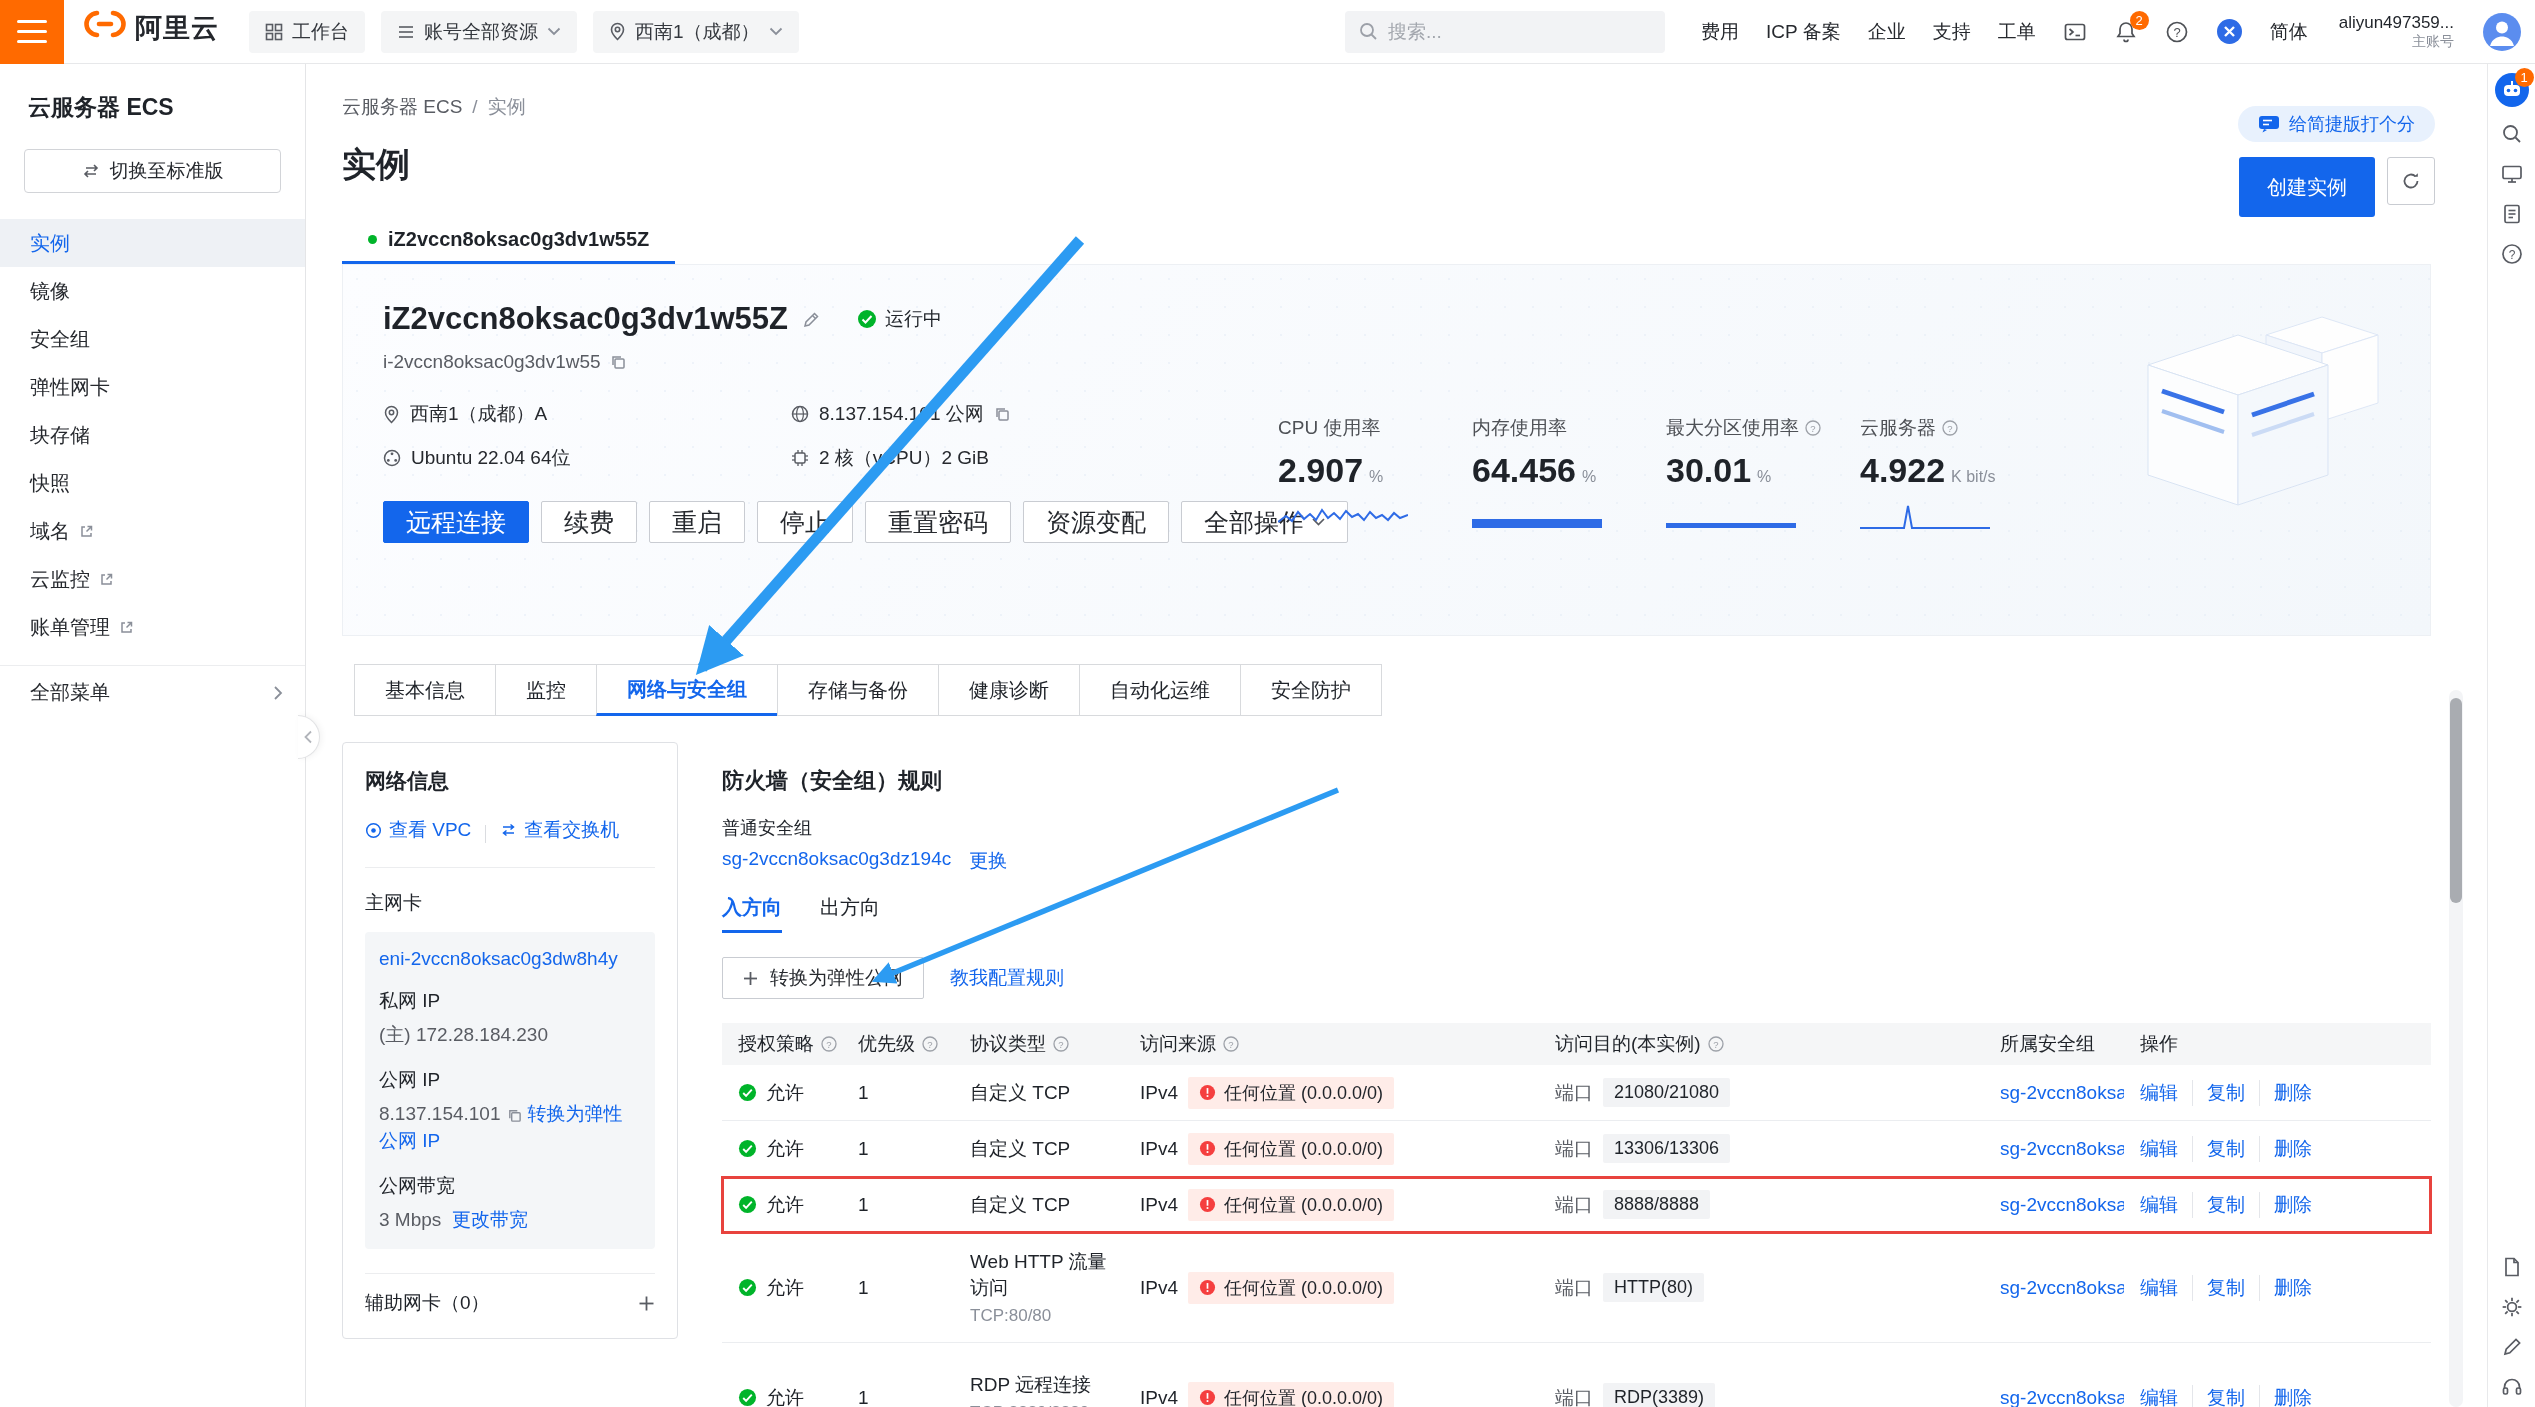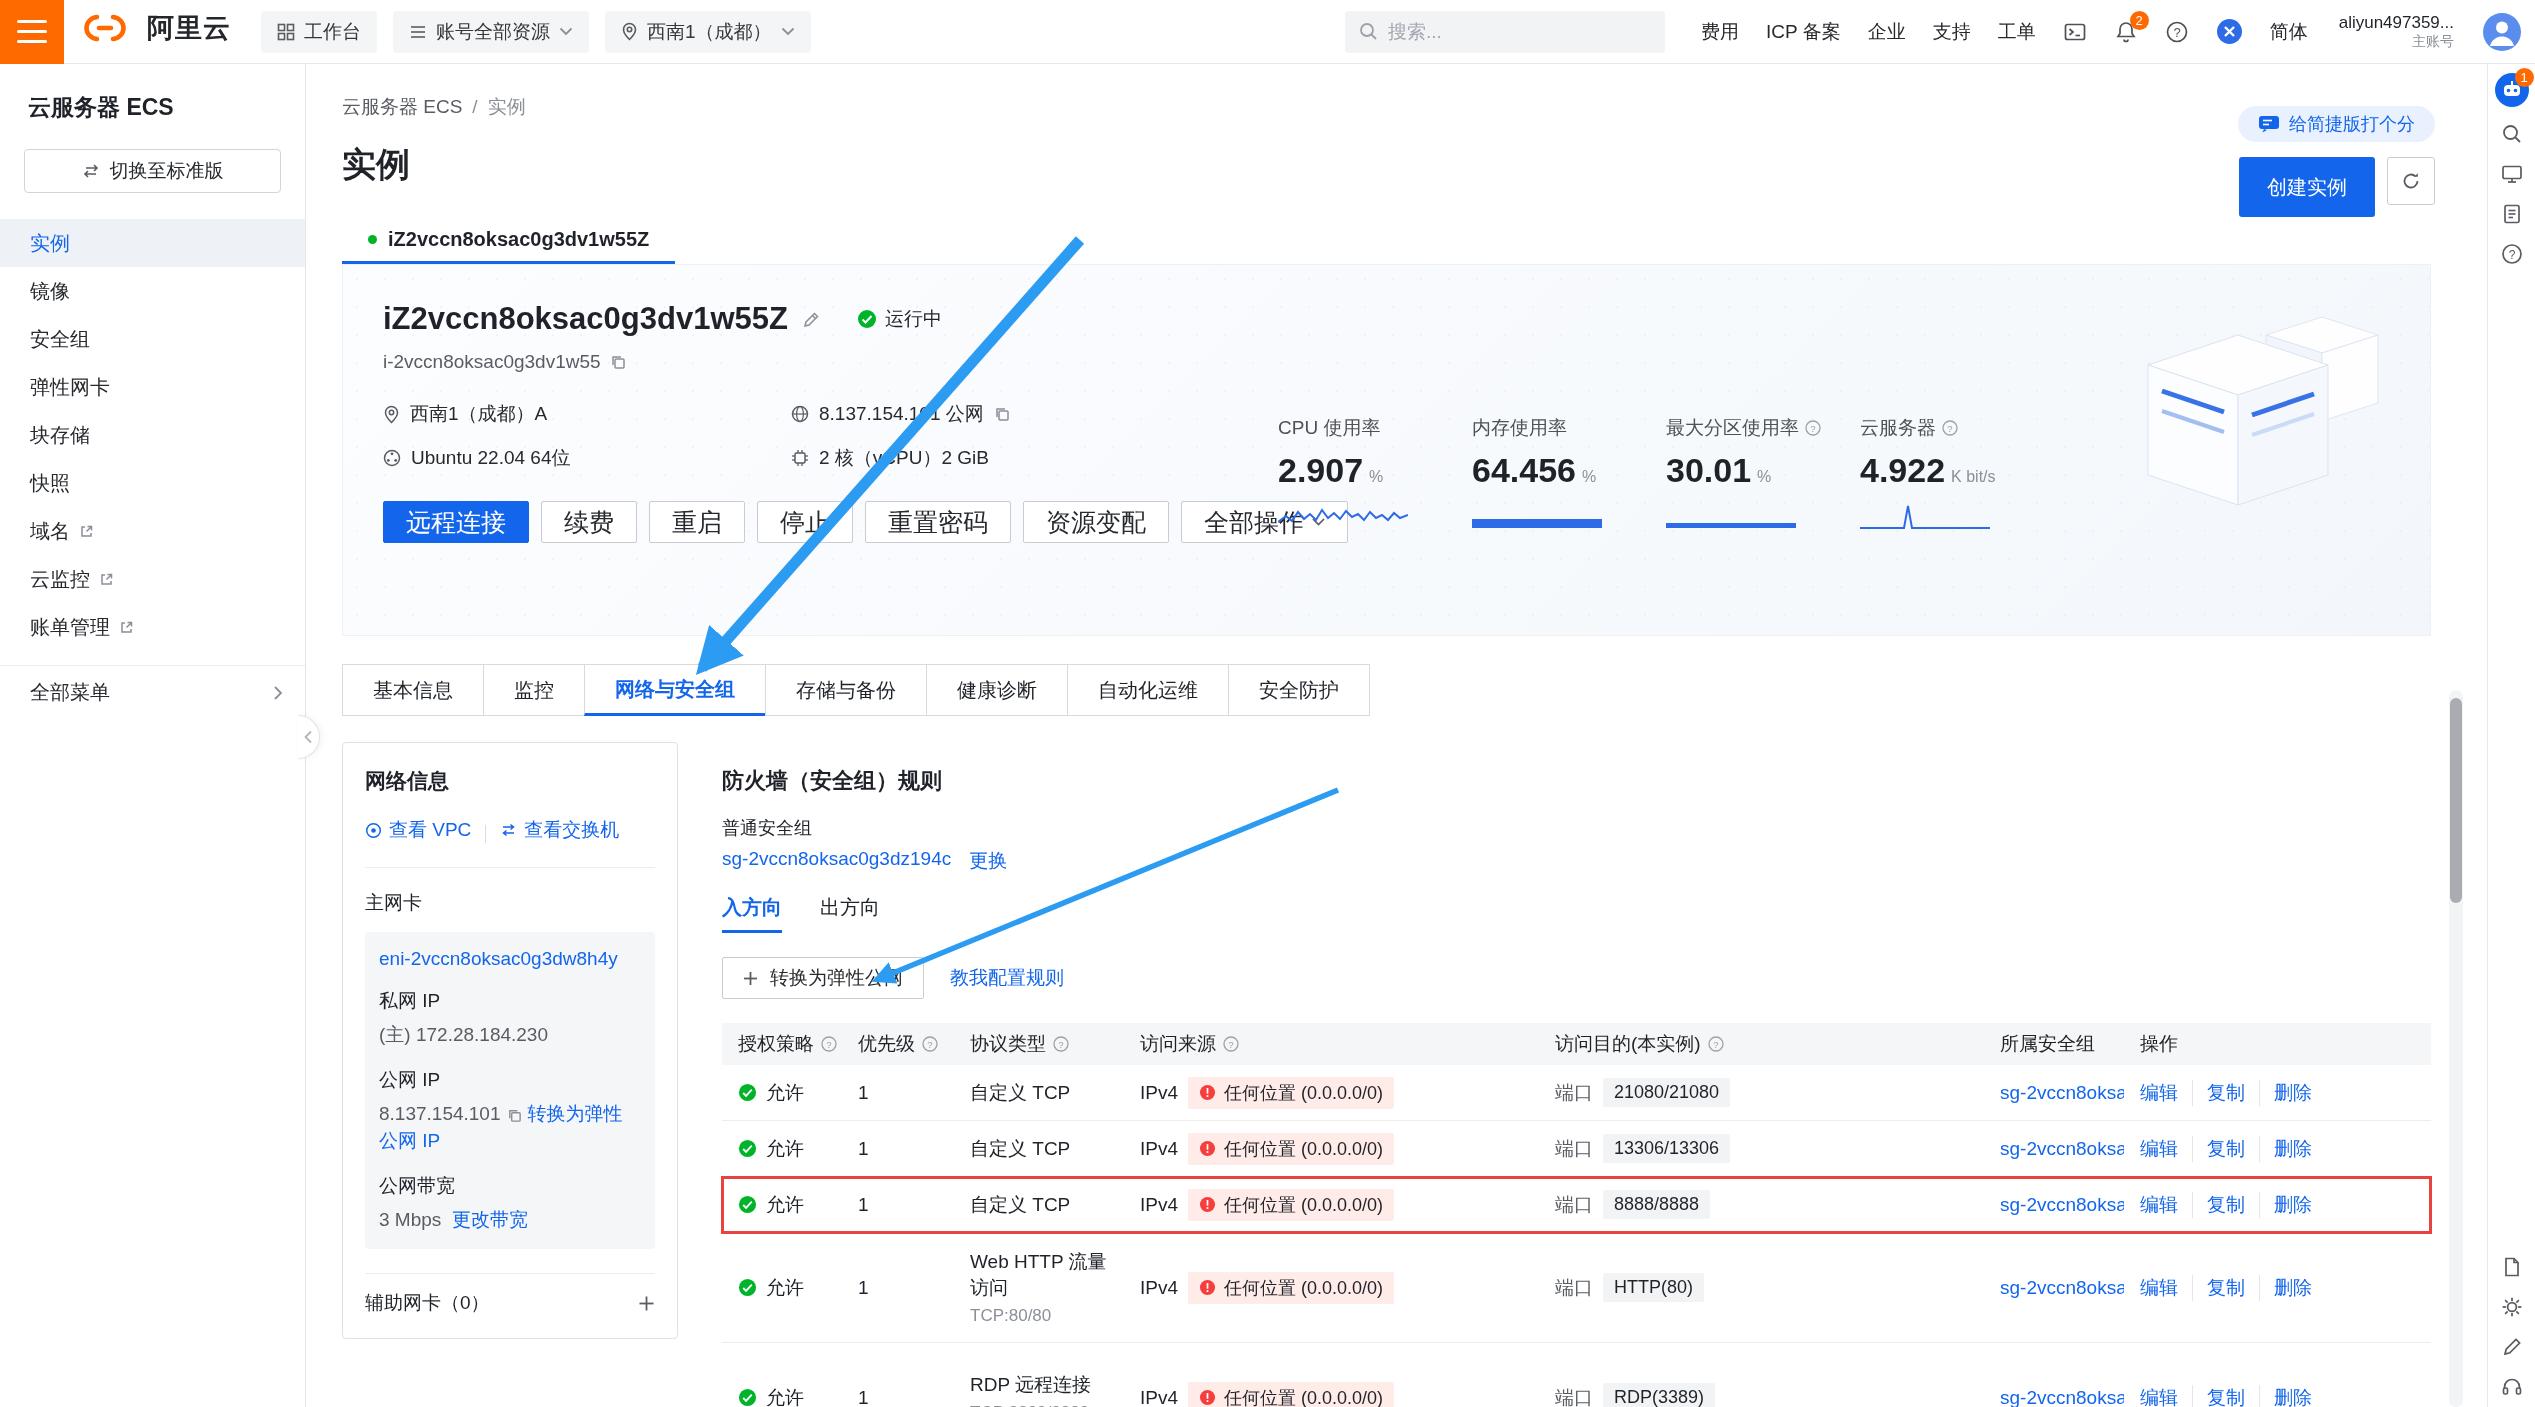--- a/index.html
+++ b/index.html
@@ -6,21 +6,21 @@
   html,body{width:2535px;height:1407px;overflow:hidden}
   body{font-family:"Liberation Sans","DejaVu Sans",sans-serif;color:#1f2329;background:#fff;font-size:19px}
   .app{position:relative;width:2535px;height:1407px;display:flex;flex-direction:column}
   .link{color:#1366EC;cursor:pointer}
   svg{display:block}
 
   
   .topbar{height:64px;flex:0 0 64px;display:flex;align-items:center;background:#fff;border-bottom:1px solid #E7E8EA;position:relative;z-index:20}
   .hamburger{width:64px;height:64px;background:#FF6A00;display:flex;flex-direction:column;justify-content:center;gap:7px;padding:0 17px;cursor:pointer;flex:0 0 64px}
   .hamburger span{height:3px;background:#fff;border-radius:2px}
-  .logo{display:flex;align-items:center;gap:21px;margin:0 30px 8px 20px;cursor:pointer}
+  .logo{display:flex;align-items:flex-start;gap:9px;margin:0 30px 8px 20px;cursor:pointer}
   .logo-text{font-size:27px;font-weight:bold;color:#24272C;letter-spacing:1px}
   .top-btn{display:flex;align-items:center;gap:9px;background:#F4F5F6;border-radius:4px;height:42px;padding:0 16px;color:#33373D;margin-right:16px;cursor:pointer;white-space:nowrap}
   .top-search{margin-left:auto;display:flex;align-items:center;gap:10px;background:#F2F3F5;border-radius:4px;height:42px;width:320px;padding:0 14px}
   .top-search input{border:none;outline:none;background:transparent;font-size:19px;width:100%;color:#33373D;font-family:inherit}
   .top-search input::placeholder{color:#A2A6AD}
   .top-nav{display:flex;align-items:center;gap:27px;margin-left:36px;color:#26292E;white-space:nowrap}
   .top-nav .nav-text{cursor:pointer}
   .icon-btn{position:relative;cursor:pointer;display:flex;align-items:center}
   .badge{position:absolute;top:-9px;right:-11px;background:#FF6A00;color:#fff;font-size:13px;min-width:19px;height:19px;border-radius:10px;display:flex;align-items:center;justify-content:center;padding:0 4px}
   .user-block{display:flex;flex-direction:column;align-items:flex-end;line-height:1.25;margin:0 2px 0 4px;cursor:pointer}
@@ -74,21 +74,21 @@
   .m-label{display:flex;align-items:center;gap:6px;font-size:19px;color:#4E5156;white-space:nowrap}
   .m-value{margin-top:10px;display:flex;align-items:baseline;gap:6px}
   .m-num{font-size:34px;font-weight:bold;color:#1F2329}
   .m-unit{font-size:16px;color:#8A8F99}
   .spark{margin-top:10px}
   .illustration{position:absolute;right:34px;top:28px;opacity:.95}
 
   
   .detail-tabs{margin-top:28px;display:flex}
   .d-tab{height:52px;display:flex;align-items:center;padding:0 30px;font-size:20px;color:#1F2329;border:1px solid #D8DADD;background:#fff;margin-left:-1px;cursor:pointer}
-  .d-tab:first-child{margin-left:0}
+  .d-tab:first-child{margin-left:12px}
   .d-tab.active{color:#1366EC;border-bottom:3px solid #1366EC;font-weight:600}
 
   
   .lower{display:flex;margin-top:26px;align-items:flex-start}
   .net-card{flex:0 0 336px;border:1px solid #DFE1E5;border-radius:4px;padding:24px 22px 22px;margin-right:26px;background:#fff}
   .net-title{font-size:21px;font-weight:bold}
   .net-links{margin-top:22px;display:flex;align-items:flex-end;font-size:19px}
   .net-links .sep{width:1px;height:18px;background:#DADCE0;margin:0 14px}
   .net-links .lk{display:flex;align-items:center;gap:7px}
   .hr{border-top:1px solid #ECEDEF;margin-top:24px}

